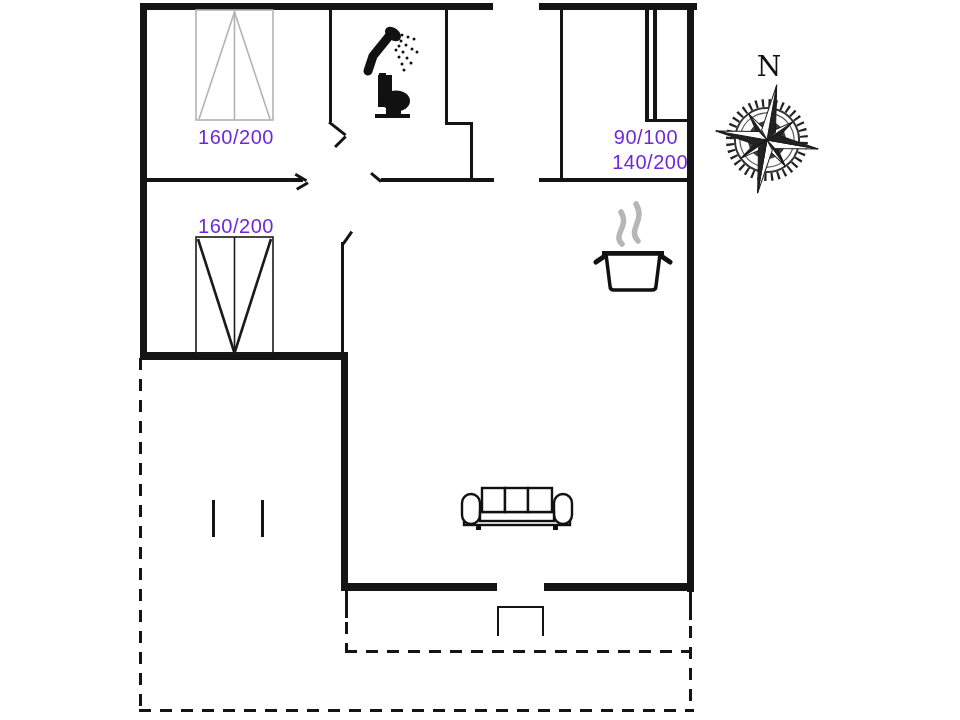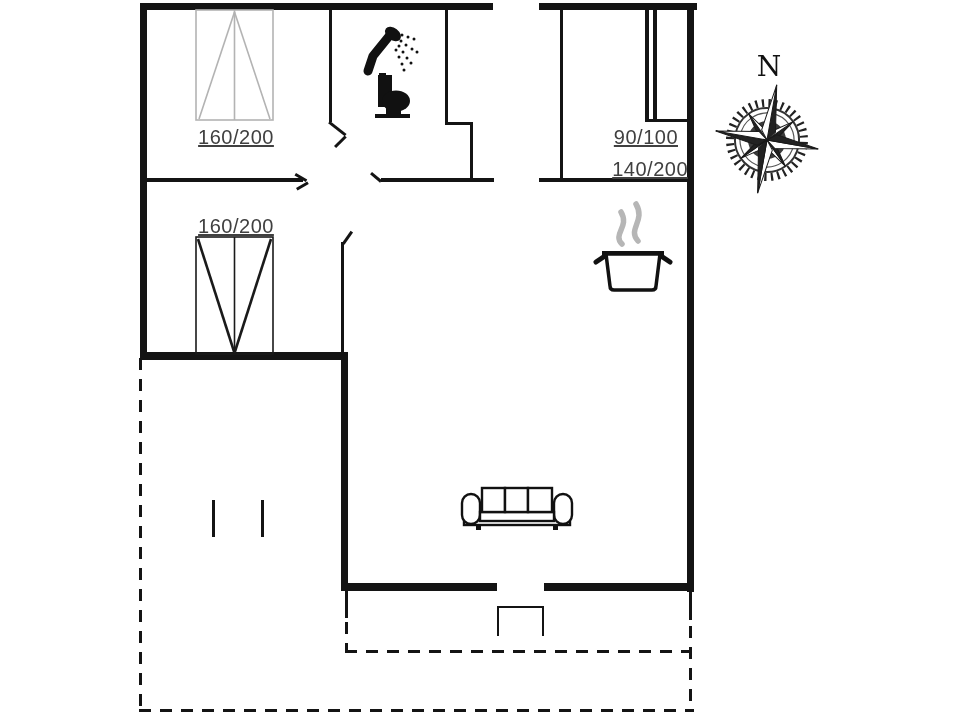--- a/index.html
+++ b/index.html
@@ -4,21 +4,21 @@
 <style>
   html,body{margin:0;padding:0;background:#fff;}
   .canvas{position:relative;width:960px;height:720px;background:#ffffff;overflow:hidden;
           font-family:"Liberation Sans",sans-serif;}
   .wall{position:absolute;background:#141414;}
   .thin{position:absolute;background:#141414;}
   .dash-v{position:absolute;width:3px;
           background:repeating-linear-gradient(to bottom,#141414 0 12px,transparent 12px 21px);}
   .dash-h{position:absolute;height:3px;
           background:repeating-linear-gradient(to right,#141414 0 12px,transparent 12px 21px);}
-  .dim{position:absolute;font-size:20px;line-height:22px;color:#404040;letter-spacing:.5px;text-decoration:underline;}
+  .dim{position:absolute;font-size:20px;line-height:22px;color:#6d28d9;letter-spacing:.5px;}
   .jamb{position:absolute;height:3px;background:#141414;transform-origin:left top;}
   svg{position:absolute;overflow:visible;}
 </style>
 </head>
 <body>
 
 <div class="canvas">
 
   <div class="wall" style="left:140px;top:3px;width:353px;height:7px;"></div>
   <div class="wall" style="left:539px;top:3px;width:158px;height:7px;"></div>
@@ -60,21 +60,21 @@
     <line x1="76" y1="3" x2="39.5" y2="117" stroke="#1a1a1a" stroke-width="2.6"></line>
   </svg>
 
   <div class="thin" style="left:645px;top:8px;width:4px;height:114px;"></div>
   <div class="thin" style="left:653px;top:8px;width:4px;height:114px;"></div>
   <div class="thin" style="left:645px;top:119px;width:43px;height:3px;"></div>
 
   <div class="dim" style="left:190px;top:126px;width:92px;text-align:center;">160/200</div>
   <div class="dim" style="left:190px;top:215px;width:92px;text-align:center;">160/200</div>
   <div class="dim" style="left:596px;top:126px;width:82px;text-align:right;">90/100</div>
-  <div class="dim" style="left:596px;top:158px;width:92px;text-align:right;">140/200</div>
+  <div class="dim" style="left:596px;top:151px;width:92px;text-align:right;">140/200</div>
 
   <svg style="left:360px;top:25px;" width="60" height="55" viewBox="0 0 60 55">
     <path d="M8,46 L13,31 L30,10" fill="none" stroke="#111" stroke-width="9" stroke-linecap="round" stroke-linejoin="round"></path>
     <ellipse cx="33" cy="9" rx="9" ry="6" transform="rotate(38 33 9)" fill="#111"></ellipse>
     <g fill="#111">
       <circle cx="42" cy="10" r="1.5"></circle>
         <circle cx="48" cy="12" r="1.5"></circle>
         <circle cx="54" cy="14" r="1.5"></circle>
       <circle cx="41" cy="16" r="1.5"></circle>
         <circle cx="46" cy="20" r="1.5"></circle>

